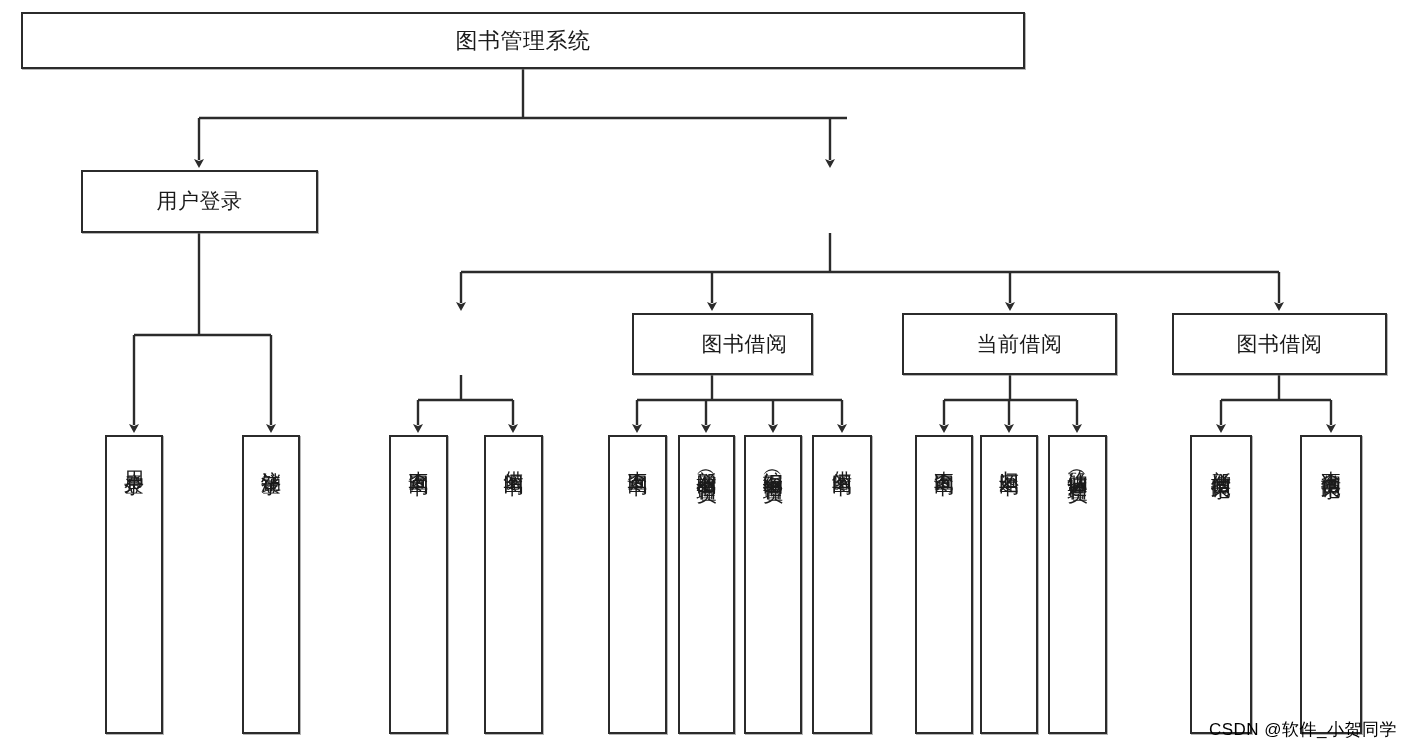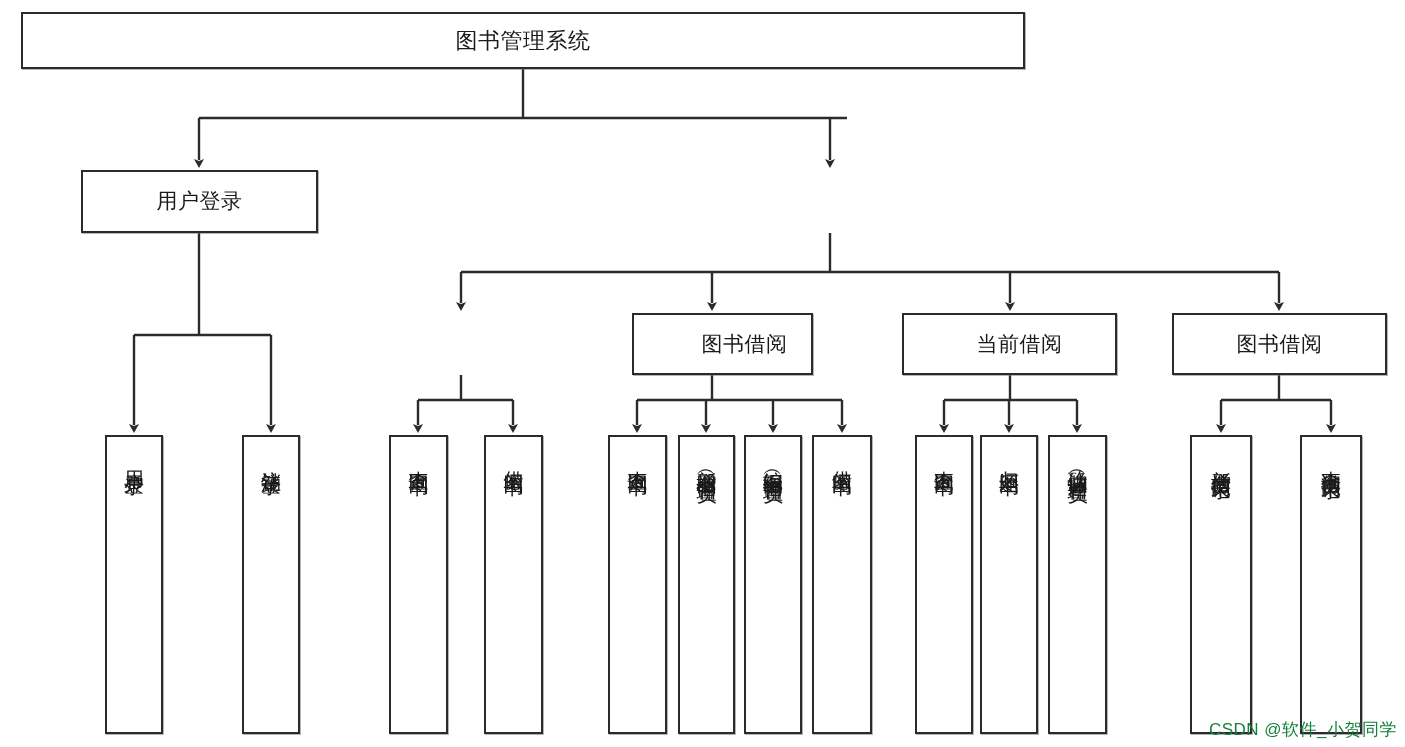--- a/index.html
+++ b/index.html
@@ -58,21 +58,21 @@
     letter-spacing: 2px;
     white-space: nowrap;
   }
   .node.root .label { font-size: 22px; }
 
   #watermark {
     position: absolute;
     right: 8px;
     bottom: 6px;
     font-size: 17px;
-    color: #15803d;
+    color: #000000;
     letter-spacing: 0.5px;
     white-space: nowrap;
     user-select: none;
   }
 </style>
 </head>
 <body>
 
 <div id="canvas">
 

